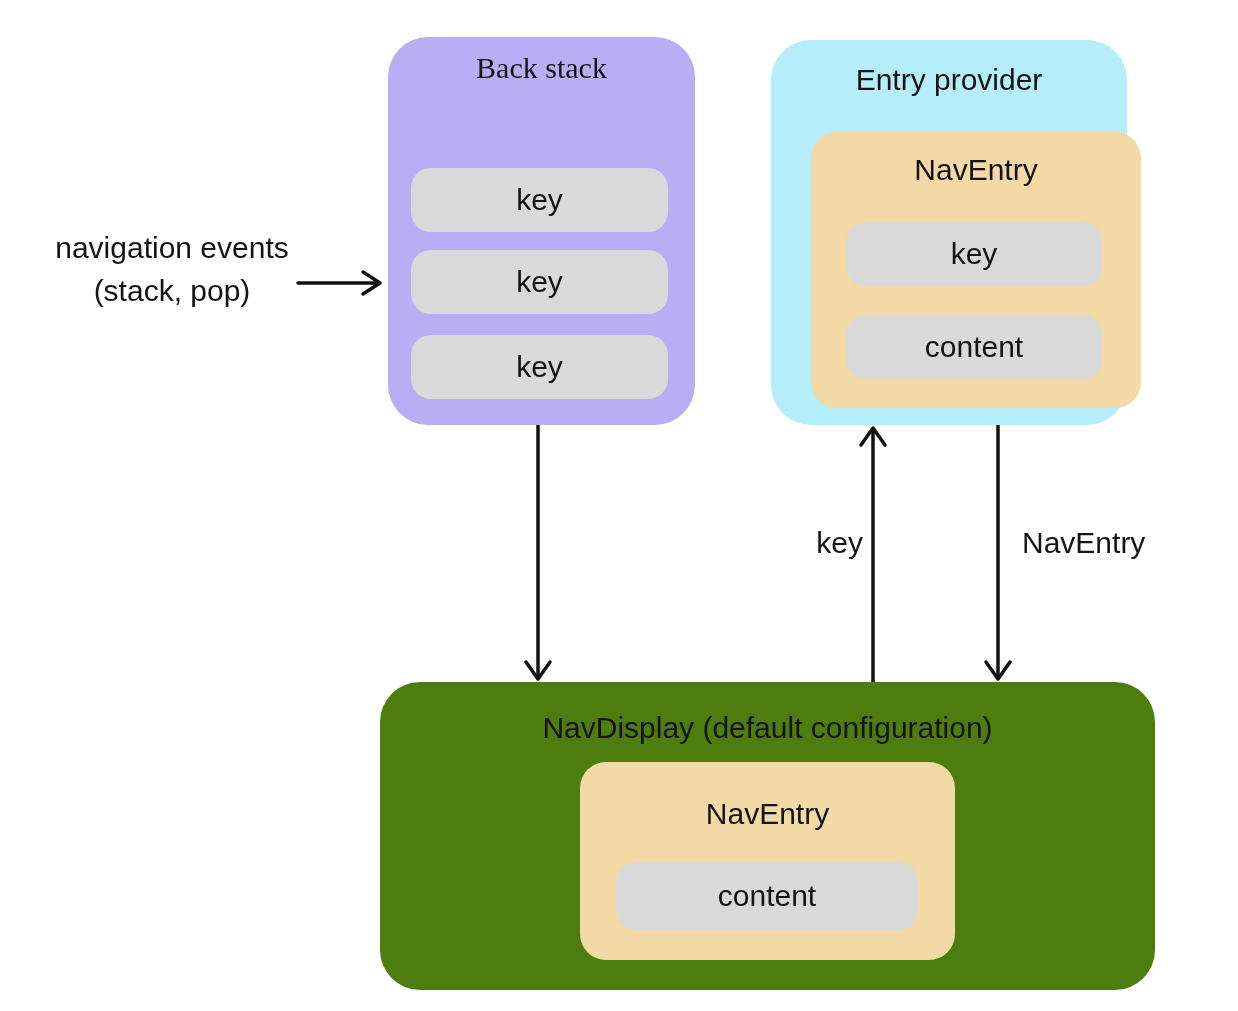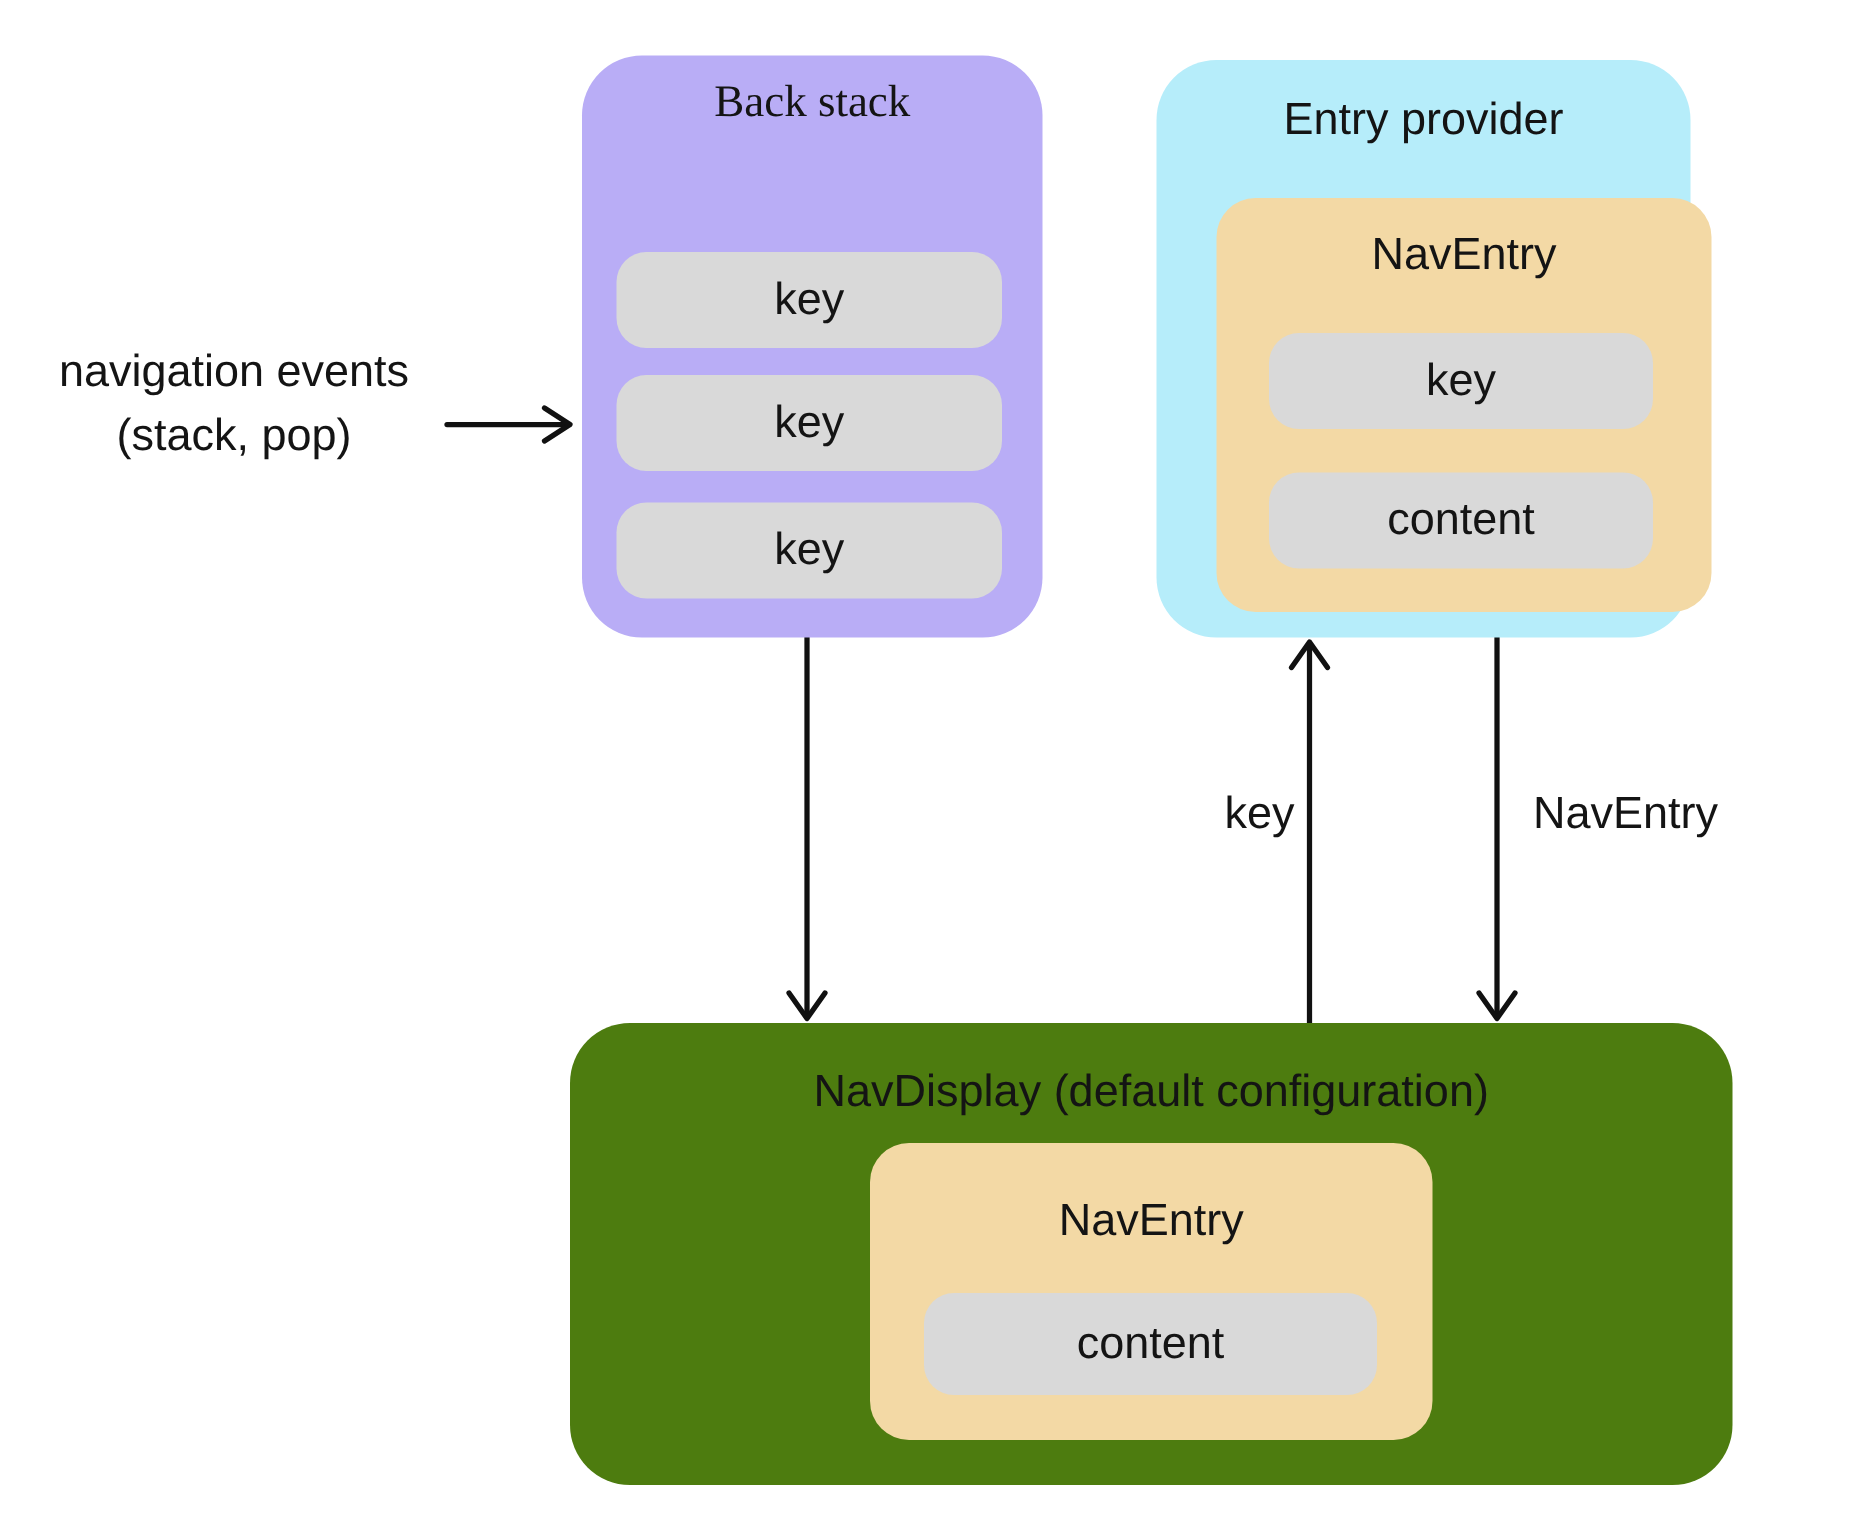--- a/index.html
+++ b/index.html
@@ -87,21 +87,21 @@
     line-height: 64px;
   }
   .nav-entry-bottom .pill {
     left: 36px;
     width: 302px;
     height: 68px;
     line-height: 68px;
   }
   .annotation {
     position: absolute;
-    left: 0px; top: 226px;
+    left: 16px; top: 226px;
     width: 312px;
     text-align: center;
     font-size: 30px;
     line-height: 43px;
   }
   .edge-label {
     position: absolute;
     font-size: 30px;
     line-height: 36px;
     white-space: nowrap;

